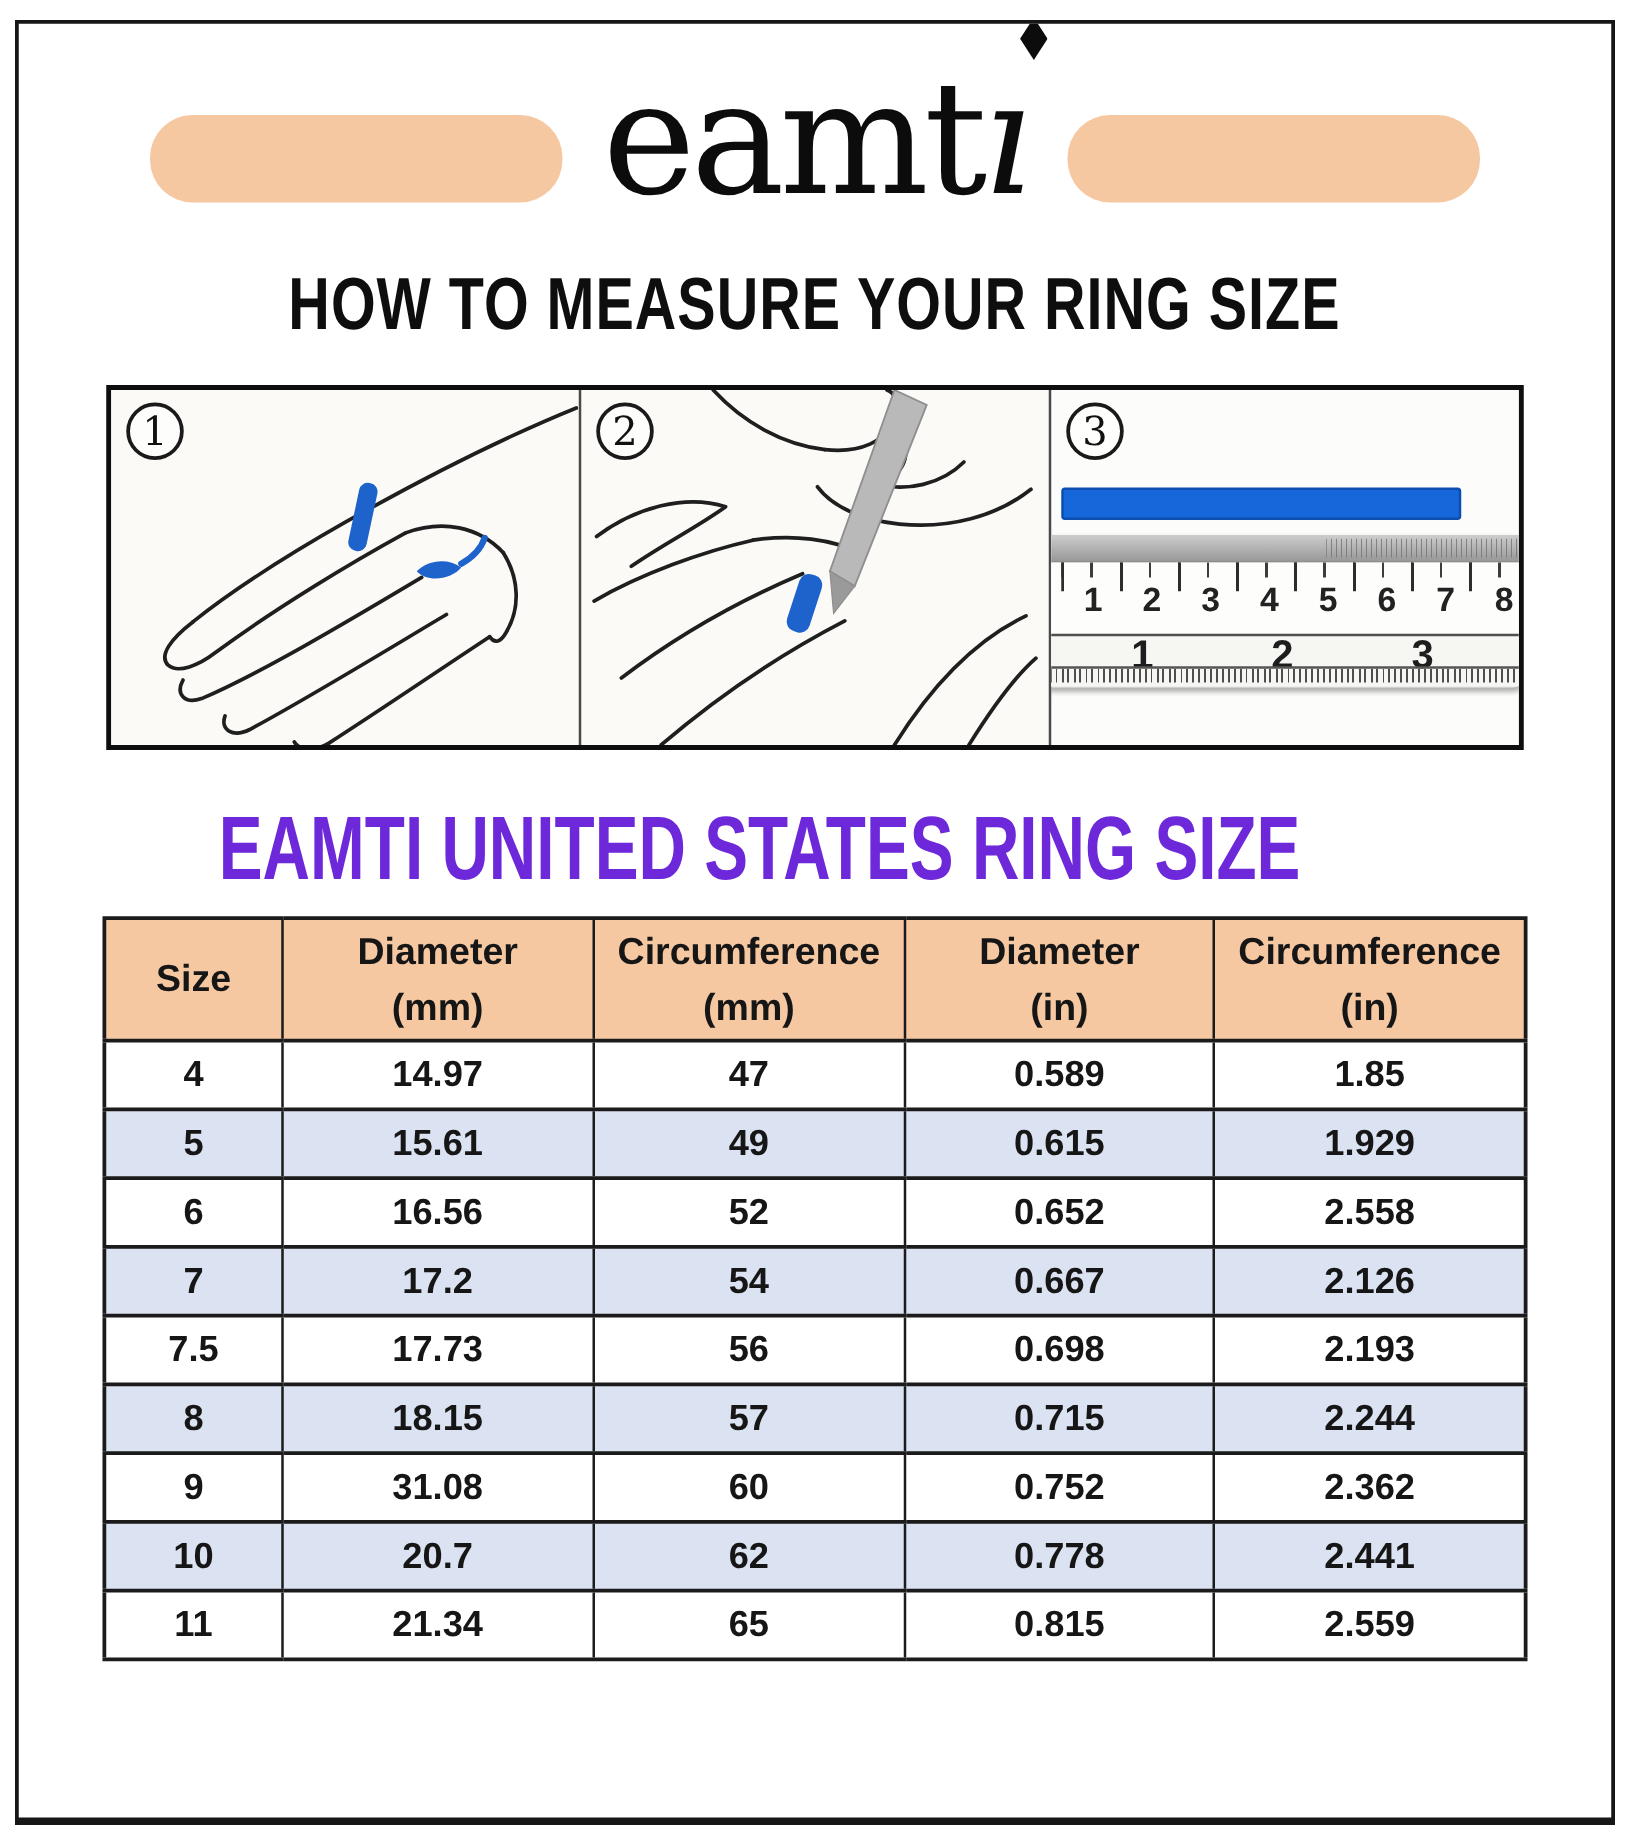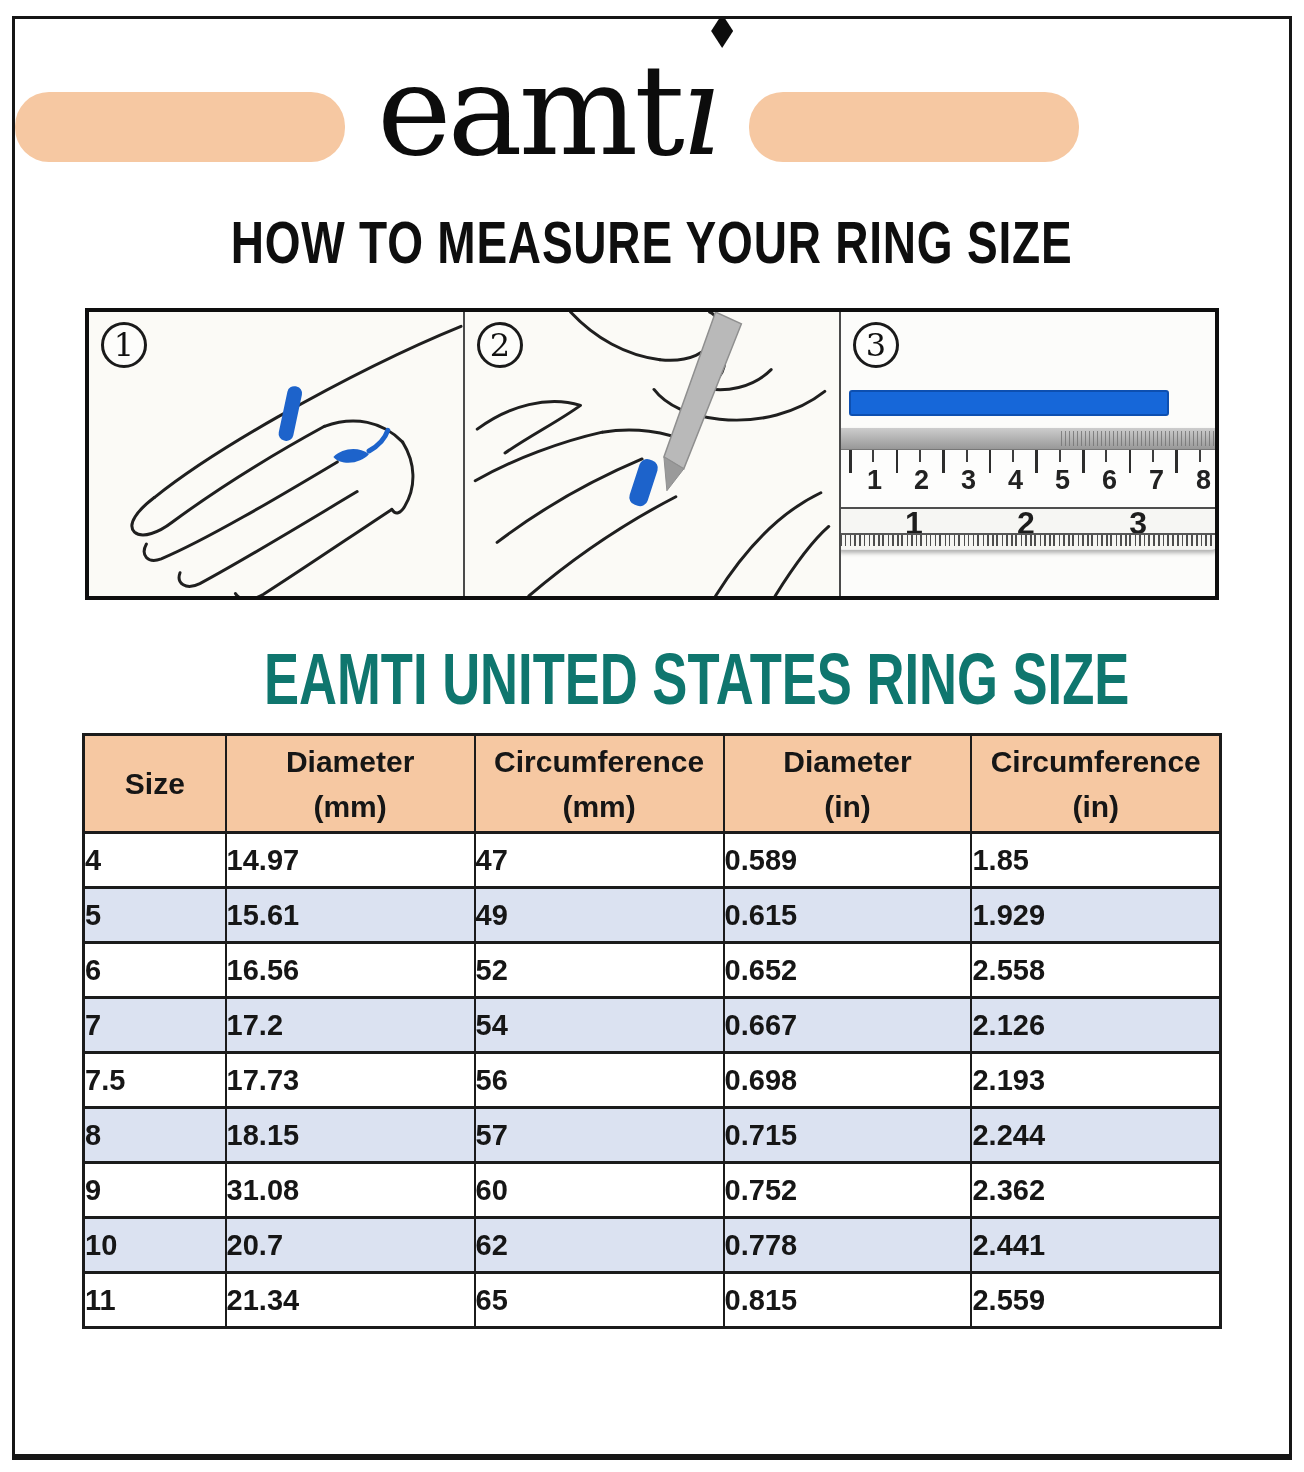--- a/index.html
+++ b/index.html
@@ -7,36 +7,36 @@
   body {
     width:1304px; height:1472px; background:#ffffff;
     font-family:"Liberation Sans", sans-serif; color:#141414;
   }
   .page {
     position:relative; margin:16px 12px 8px 12px; height:1444px;
     border:3px solid #161616; border-bottom-width:6px; background:#ffffff; overflow:hidden;
   }
 
   
-  .logo-row { display:flex; align-items:center; gap:32px; margin-top:42px; height:132px; }
+  .logo-row { display:flex; align-items:center; justify-content:center; gap:32px; margin-top:42px; height:132px; }
   .pill { width:330px; height:70px; background:#F6C8A2; border-radius:34px; flex:0 0 auto; }
   .brand {
     font-family:"DejaVu Serif", serif; font-size:126px; line-height:1; color:#0c0c0c;
     letter-spacing:-4px; position:relative; top:-16px; white-space:nowrap;
   }
   .logo-i { position:relative; font-style:italic; display:inline-block; }
   .logo-i .diamond {
     position:absolute; top:-34px; right:-16px; width:22px; height:34px; background:#0c0c0c;
     clip-path:polygon(50% 0, 100% 50%, 50% 100%, 0 50%);
   }
 
   
   .howto { margin:18px 0 0; text-align:center; font-size:59px; font-weight:700; line-height:1.1; color:#0e0e0e; white-space:nowrap; }
   .howto .squeeze { display:inline-block; transform:scaleX(0.78); transform-origin:center; letter-spacing:1px; }
-  .table-title { margin:42px 0 0; text-align:right; font-size:72px; font-weight:700; line-height:1.05; color:#0f766e; white-space:nowrap; }
+  .table-title { margin:42px 0 0; text-align:left; font-size:72px; font-weight:700; line-height:1.05; color:#6d28d9; white-space:nowrap; }
   .table-title .squeeze { display:inline-block; transform:scaleX(0.73); transform-origin:center; letter-spacing:0px; }
 
   
   .steps-box { width:1134px; height:292px; margin:32px auto 0; border:4px solid #0e0e0e; display:flex; background:#fbfaf6; }
   .panel { position:relative; flex:1 1 0; background:#fbfaf6; overflow:hidden; }
   .panel + .panel { border-left:2px solid #4a4a4a; }
   .panel-3 { background:#fcfcfa; }
   .panel svg.art { position:absolute; inset:0; width:100%; height:100%; }
   .step-num {
     position:absolute; top:10px; left:12px; width:46px; height:46px; border:3px solid #1a1a1a; border-radius:50%;
@@ -52,21 +52,21 @@
   .cm-minor { position:absolute; top:0; left:14px; right:0; height:12px; background:repeating-linear-gradient(90deg,#3d3d3d 0 2px,transparent 2px 23.3px); }
   .cm-major { position:absolute; top:0; left:14px; right:0; height:23px; background:repeating-linear-gradient(90deg,#2d2d2d 0 2.5px,transparent 2.5px 46.6px); }
   .cm-numbers { position:absolute; left:32px; right:8px; top:15px; display:flex; justify-content:space-between; font-size:27px; font-weight:700; color:#222; }
   .inch-band { position:relative; height:42px; border-top:2px solid #4f4f4f; background:#f6f6f3; }
   .inch-numbers { position:absolute; left:70px; right:72px; top:-4px; display:flex; justify-content:space-between; font-size:32px; font-weight:700; color:#1d1d1d; }
   .inch-dense { position:absolute; left:0; right:0; bottom:3px; height:13px; border-top:2px solid #565656; background:repeating-linear-gradient(90deg,#4e4e4e 0 1.5px,transparent 1.5px 5px,#4e4e4e 5px 6.5px,transparent 6.5px 9.5px); }
 
   
   table.size-table {
     width:1140px; margin:16px auto 0; border-collapse:collapse; table-layout:fixed;
-    font-weight:700; color:#161616; border:3px solid #1b1b1b;
+    text-align:center; font-weight:700; color:#161616; border:3px solid #1b1b1b;
   }
   .size-table th, .size-table td { border:2px solid #1b1b1b; border-top-width:3px; border-bottom-width:3px; padding:0; }
   .size-table thead th { background:#F6C8A2; height:98px; font-size:30px; line-height:1.5; vertical-align:middle; }
   .size-table tbody td { height:55px; font-size:29px; background:#ffffff; }
   .size-table tbody tr:nth-child(even) td { background:#DBE2F1; }
 </style>
 </head>
 <body>
 
 <div class="page">

